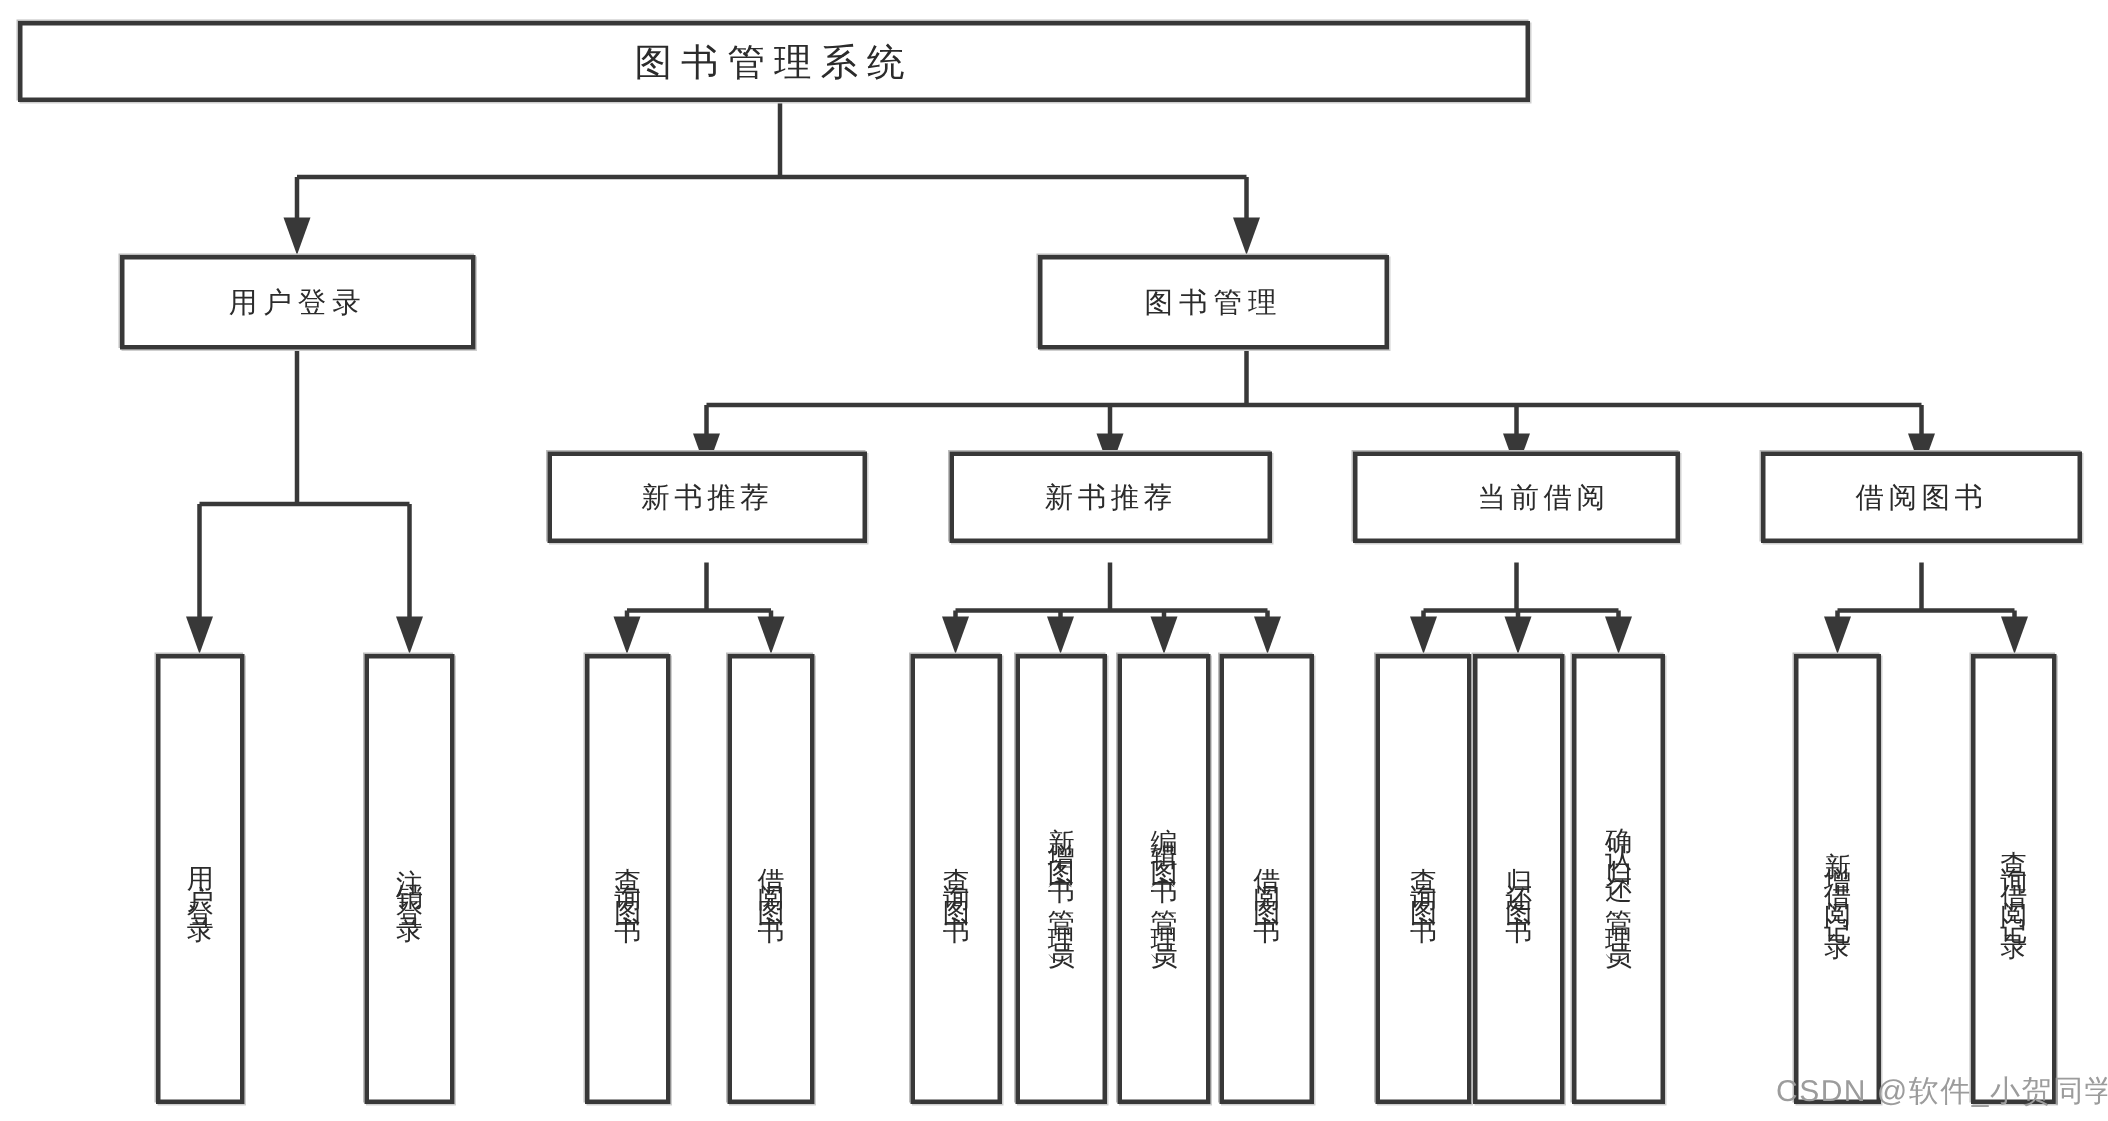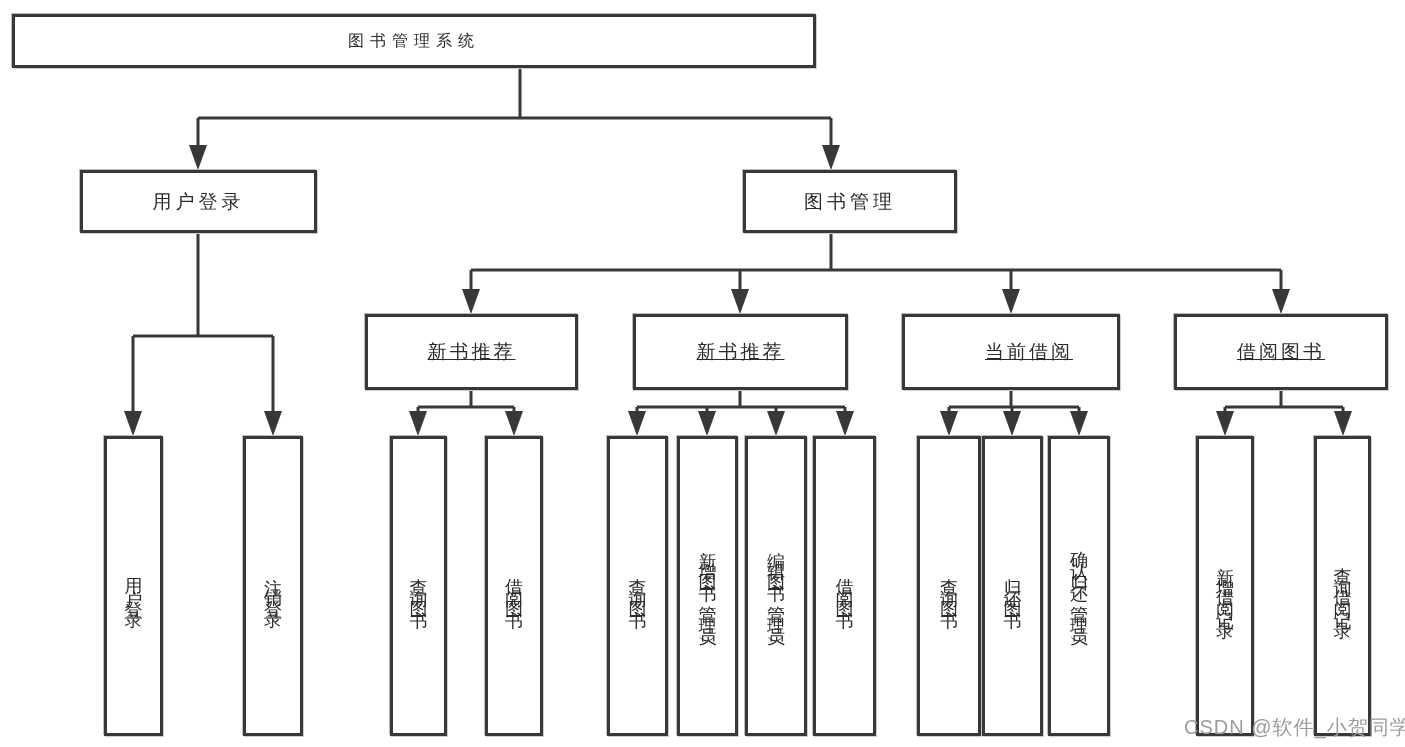--- a/index.html
+++ b/index.html
@@ -17,35 +17,35 @@
   .box{
     position:absolute;
     box-sizing:border-box;
     background:#ffffff;
     border:3px solid #383838;
     display:flex;align-items:center;justify-content:center;
     color:#2b2b2b;
     z-index:2;
     box-shadow:-1px -1px 0 0 #bdbdbd, 1px 1px 0 0 #cfcfcf;
   }
-  .root-box{left:12px;top:14px;width:804px;height:54px;font-size:16px;letter-spacing:6px;}
+  .root-box{left:12px;top:14px;width:1008px;height:54px;font-size:25px;letter-spacing:6px;}
   .l2-box{top:170px;height:63px;font-size:19px;letter-spacing:4px;}
-  .l3-box{top:314px;height:76px;font-size:19px;letter-spacing:3px;text-decoration:underline;}
+  .l3-box{top:301px;height:61px;font-size:19px;letter-spacing:3px;}
   .leaf-box{top:436px;height:300px;}
   .leaf-box .vtext{
     writing-mode:vertical-rl;
     text-orientation:mixed;
     font-size:18px;
     letter-spacing:11px;
     line-height:1;
     color:#2b2b2b;
   }
   
   .n-user-login{left:80px;width:237px;}
-  .n-book-mgmt{left:743px;width:214px;}
+  .n-book-mgmt{left:692px;width:234px;}
   .n-recommend{left:365px;width:213px;}
   .n-borrowing{left:633px;width:215px;}
   .n-current{left:902px;width:218px;padding-left:36px;}
   .n-records{left:1174px;width:214px;}
   .lf-1{left:104px;width:59px;}
   .lf-2{left:243px;width:60px;}
   .lf-3{left:390px;width:57px;}
   .lf-4{left:485px;width:58px;}
   .lf-5{left:607px;width:61px;}
   .lf-6{left:677px;width:61px;}

